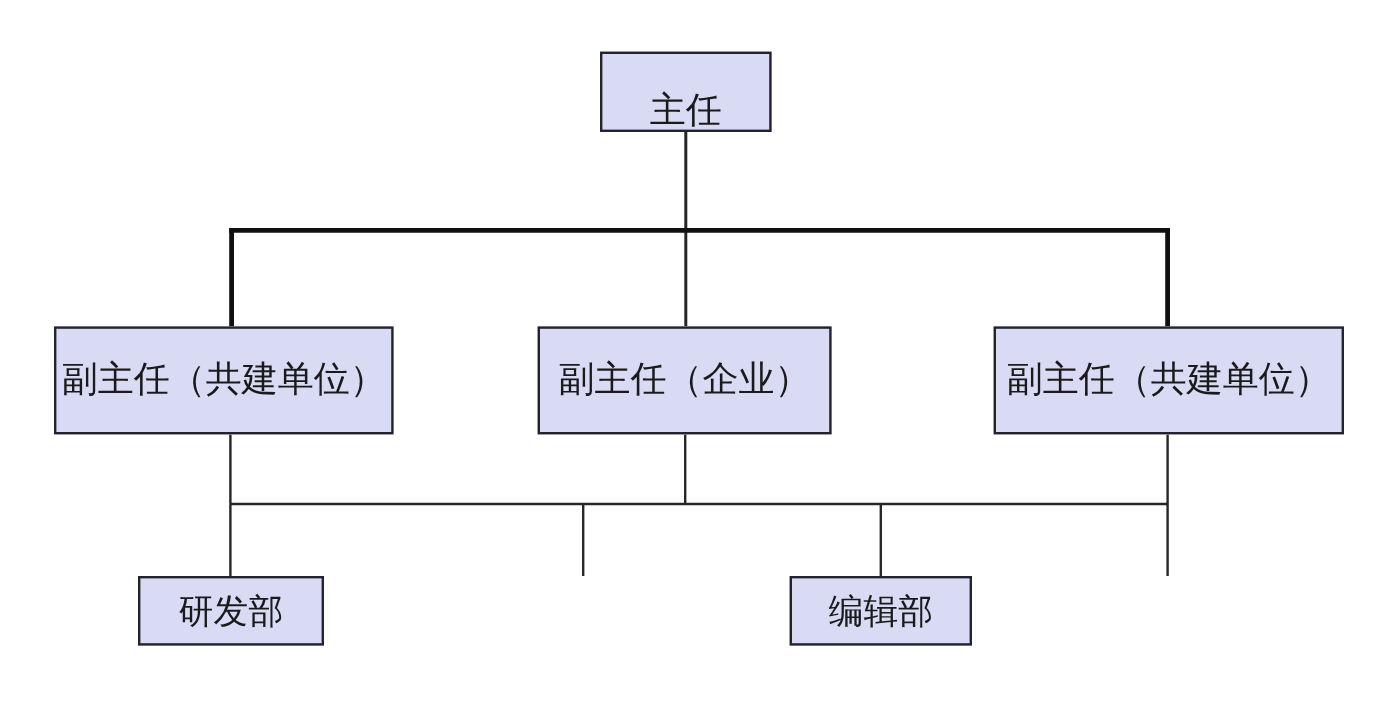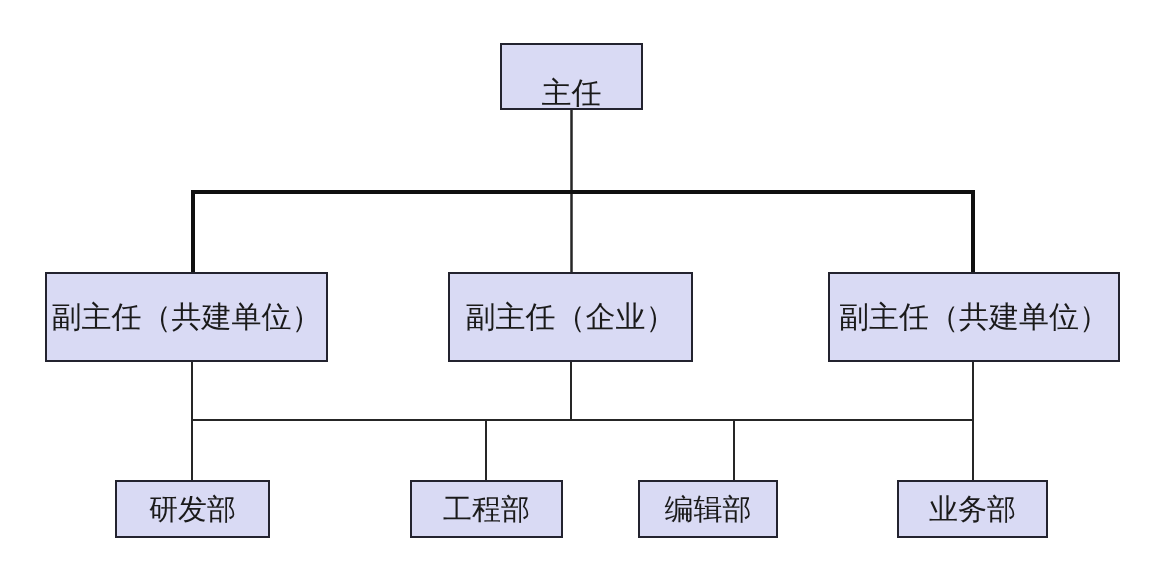--- a/index.html
+++ b/index.html
@@ -85,23 +85,17 @@
   <div class="node node-l2" style="left:448px; top:272px; width:245px; height:90px;">
     <span class="node-label">副主任（企业）</span>
   </div>
   <div class="node node-l2" style="left:828px; top:272px; width:292px; height:90px;">
     <span class="node-label">副主任（共建单位）</span>
   </div>
 
   <div class="node node-l3" style="left:115px; top:480px; width:155px; height:58px;">
     <span class="node-label">研发部</span>
   </div>
-  <div class="node node-l3" style="left:410px; top:480px; width:153px; height:58px;">
-    <span class="node-label">工程部</span>
-  </div>
-  <div class="node node-l3" style="left:638px; top:480px; width:140px; height:58px;">
+  <div class="node node-l3" style="left:658px; top:480px; width:152px; height:58px;">
     <span class="node-label">编辑部</span>
-  </div>
-  <div class="node node-l3" style="left:897px; top:480px; width:151px; height:58px;">
-    <span class="node-label">业务部</span>
   </div>
 
 </div>
 
 </body></html>

